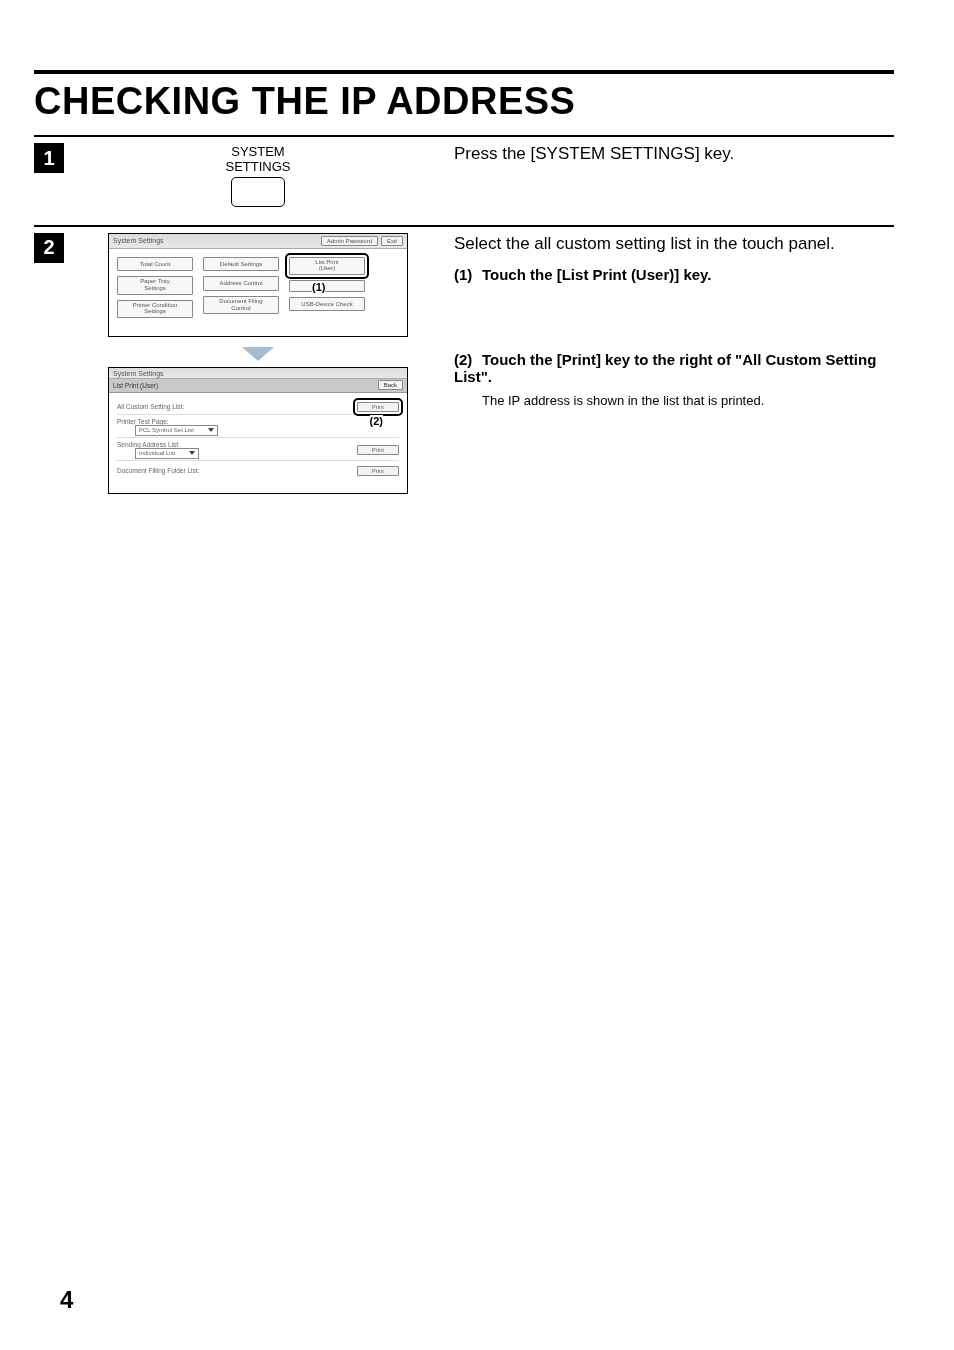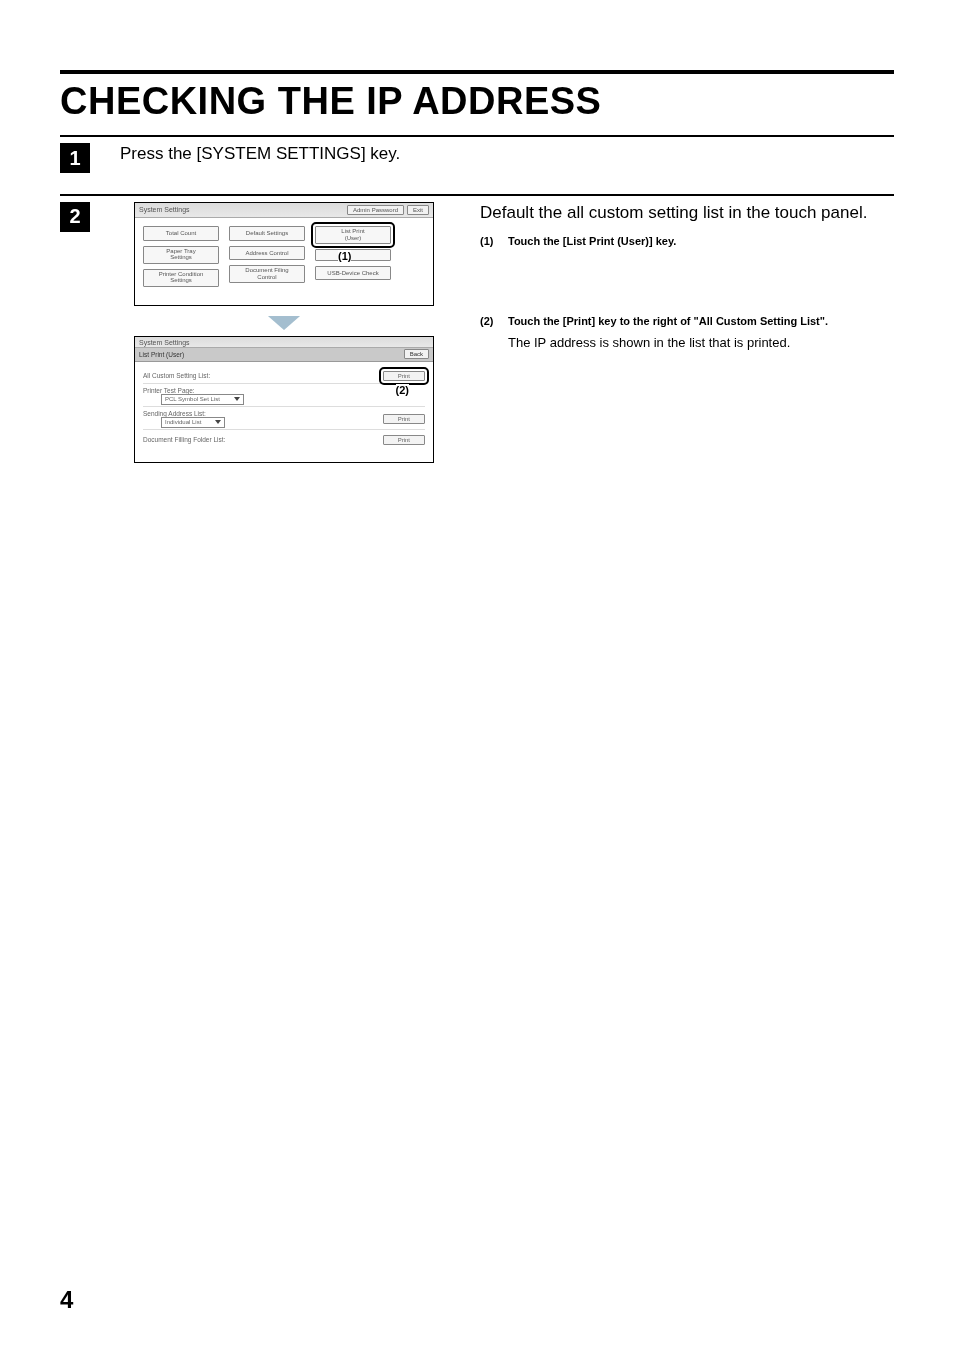--- a/index.html
+++ b/index.html
@@ -4,21 +4,21 @@
 <style>
   * { box-sizing: border-box; }
   body {
     margin: 0;
     padding: 0;
     font-family: Arial, Helvetica, sans-serif;
     background: #fff;
     width: 954px;
   }
   .page {
-    padding: 70px 60px 40px 60px;
+    padding: 70px 60px 40px 34px;
     position: relative;
     min-height: 1350px;
   }
   .rule-thick {
     border: none;
     border-top: 4px solid #000;
     margin: 0 0 6px 0;
   }
   h1.title {
     font-size: 38px;
@@ -65,21 +65,21 @@
     flex: 1;
     padding-left: 16px;
   }
   .step-right .big {
     font-size: 17px;
     font-weight: normal;
     margin: 0 0 10px 0;
     line-height: 1.35;
   }
   .step-right .line {
-    font-size: 11px;
+    font-size: 15px;
     font-weight: bold;
     margin: 0 0 8px 0;
   }
   .step-right .line .num {
     display: inline-block;
     width: 28px;
   }
   .step-right .desc {
     font-size: 13px;
     margin: 4px 0 0 28px;
@@ -249,20 +249,29 @@
 
 <div class="page">
   <hr class="rule-thick">
 
   <h1 class="title">CHECKING THE IP ADDRESS</h1>
 
 
   <div class="step">
     <div class="step-num">1</div>
     <div class="step-body">
+      <div class="step-left">
+        <div class="sys-key-wrap">
+          <div class="sys-key-label">
+            <span>SYSTEM</span><br>
+            <span>SETTINGS</span>
+          </div>
+          <div class="sys-key"></div>
+        </div>
+      </div>
       <div class="step-right">
         <p class="big">Press the [SYSTEM SETTINGS] key.</p>
       </div>
     </div>
   </div>
 
   <div class="step">
     <div class="step-num">2</div>
     <div class="step-body">
       <div class="step-left">
@@ -343,21 +352,21 @@
             </div>
             <div class="list-row">
               <span>Document Filling Folder List:</span>
               <span class="print-btn">Print</span>
             </div>
           </div>
         </div>
 
       </div>
       <div class="step-right">
-        <p class="big">Default the all custom setting list in the touch panel.</p>
+        <p class="big">Select the all custom setting list in the touch panel.</p>
         <p class="line">
           <span class="num">(1)</span><span>Touch the [List Print (User)] key.</span>
         </p>
         <div style="height:60px;"></div>
         <p class="line">
           <span class="num">(2)</span><span>Touch the [Print] key to the right of "All Custom Setting List".</span>
         </p>
         <p class="desc">The IP address is shown in the list that is printed.</p>
       </div>
     </div>

